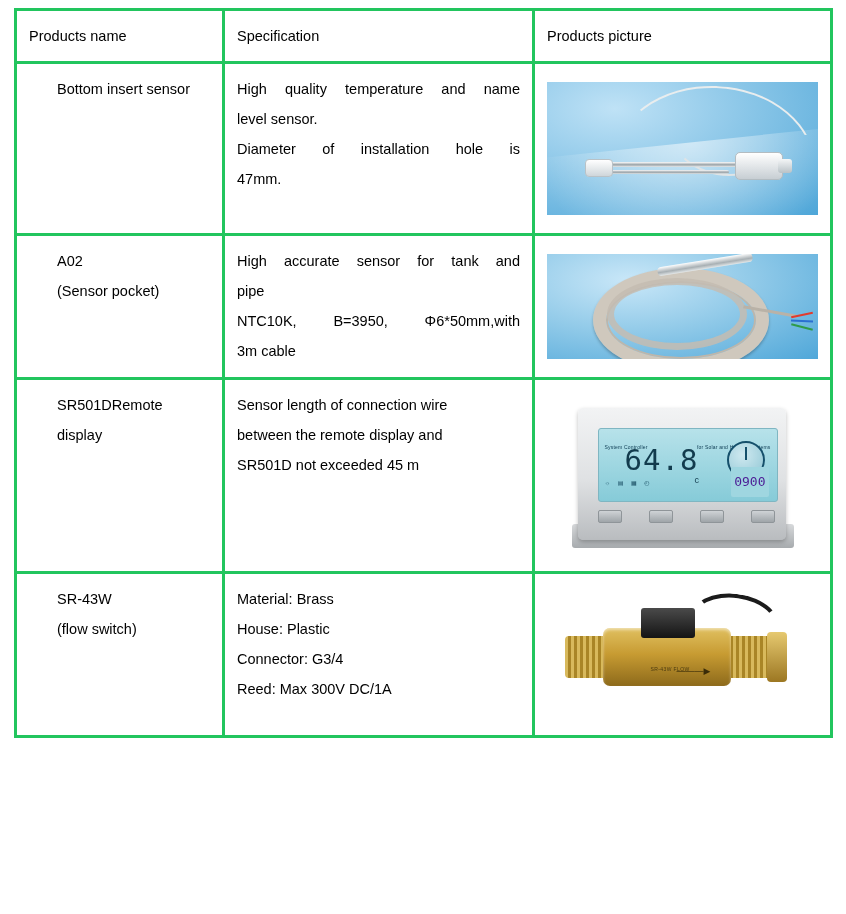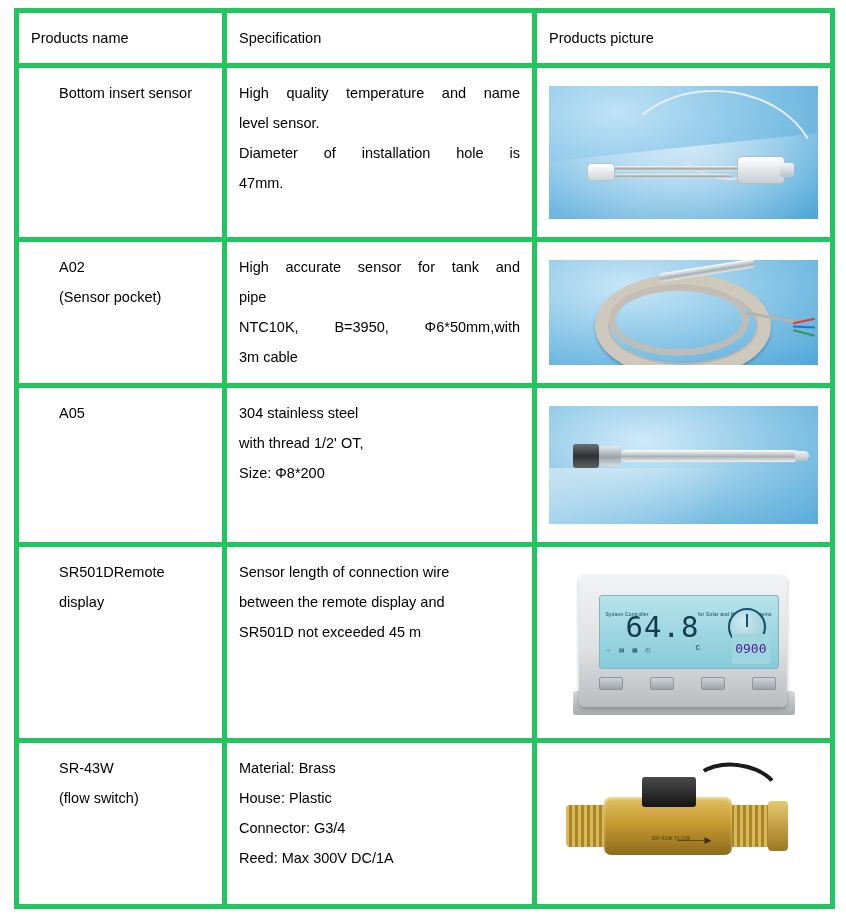--- a/index.html
+++ b/index.html
@@ -21,21 +21,21 @@
     box-sizing: border-box;
   }
   table.products {
     border-collapse: collapse;
     width: 816px;
     margin: 8px 0 0 14px;
     table-layout: fixed;
   }
   table.products td,
   table.products th {
-    border: 5px solid #22c55e;
+    border: 3px solid #22c55e;
     vertical-align: top;
     padding: 10px 12px 10px 12px;
     font-size: 14.5px;
     line-height: 30px;
     font-weight: normal;
     text-align: left;
   }
   col.c-name { width: 208px; }
   col.c-spec { width: 310px; }
   col.c-pic  { width: 298px; }
@@ -375,41 +375,20 @@
               <div class="probe"></div>
               <div class="lead"></div>
               <div class="w1"></div>
               <div class="w2"></div>
               <div class="w3"></div>
             </div>
           </div>
         </td>
       </tr>
 
-      <tr>
-        <td>
-          <span class="name-line">A05</span>
-        </td>
-        <td>
-          <span class="spec-line">304 stainless steel</span>
-          <span class="spec-line">with thread 1/2' OT,</span>
-          <span class="spec-line">Size: Φ8*200</span>
-        </td>
-        <td class="pic-cell">
-          <div class="pic-wrap">
-            <div class="photo p3">
-              <div class="fold"></div>
-              <div class="nut"></div>
-              <div class="hex"></div>
-              <div class="tube"></div>
-              <div class="tip"></div>
-            </div>
-          </div>
-        </td>
-      </tr>
 
       <tr>
         <td>
           <span class="name-line">SR501DRemote</span>
           <span class="name-line">display</span>
         </td>
         <td>
           <span class="spec-line">Sensor length of connection wire</span>
           <span class="spec-line">between the remote display and</span>
           <span class="spec-line">SR501D not exceeded 45 m</span>

